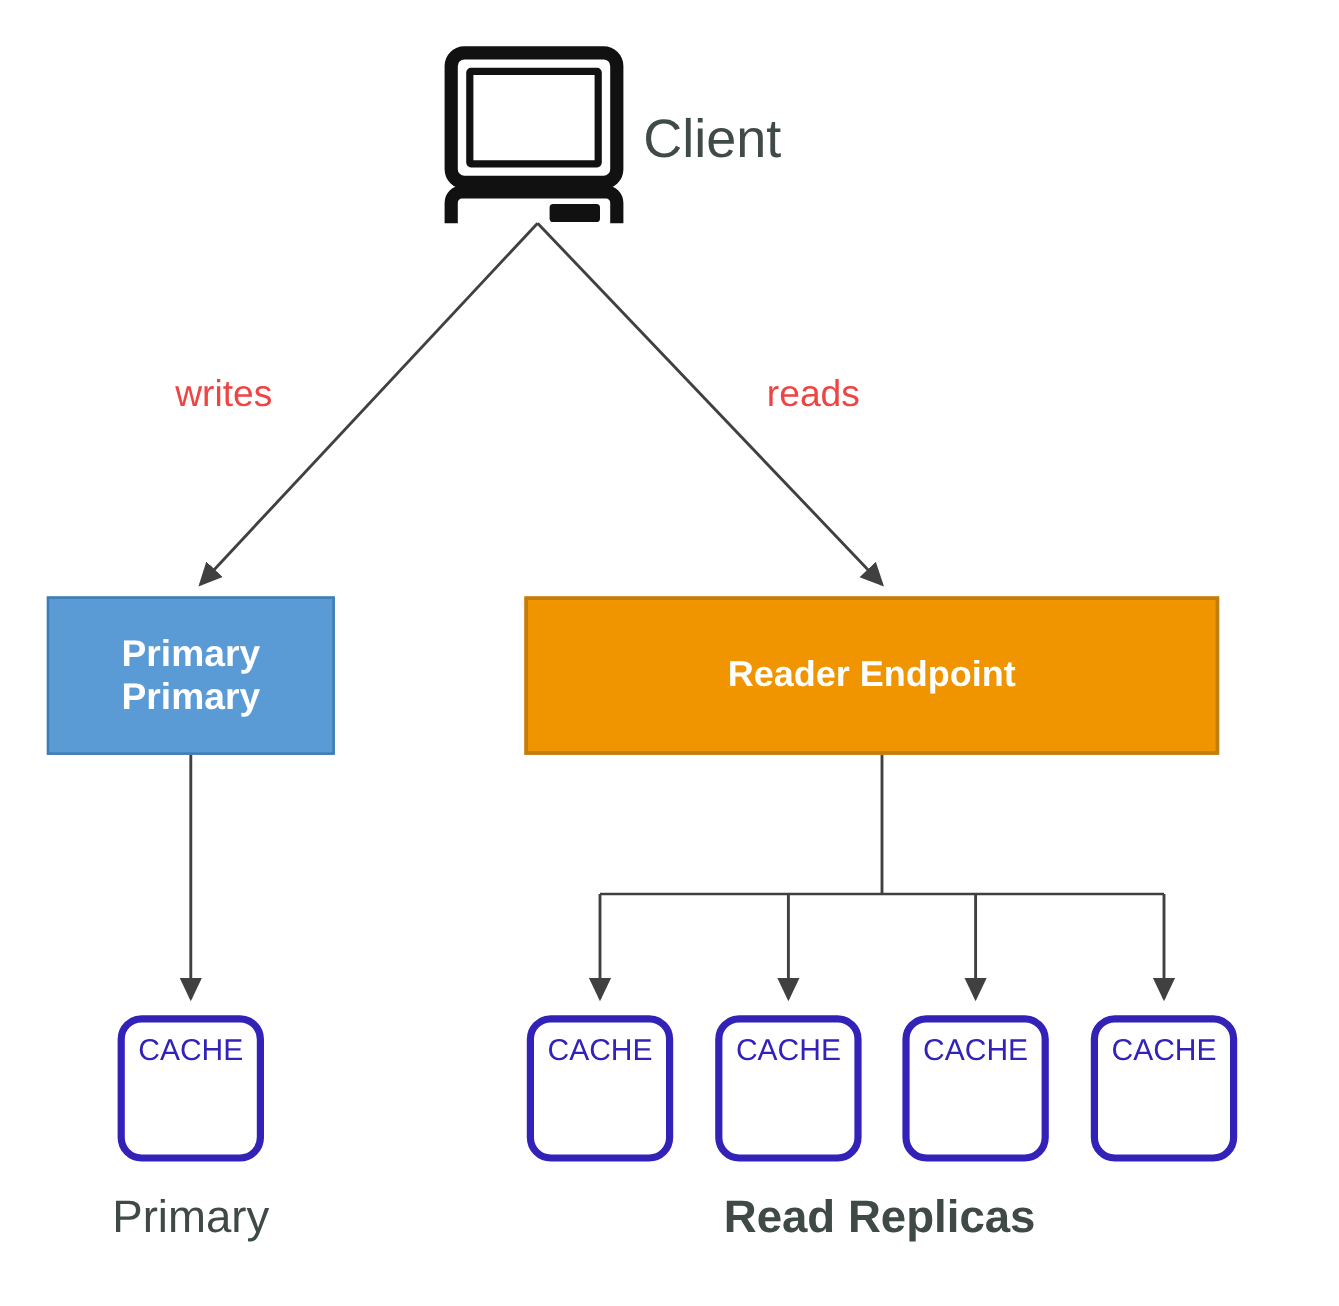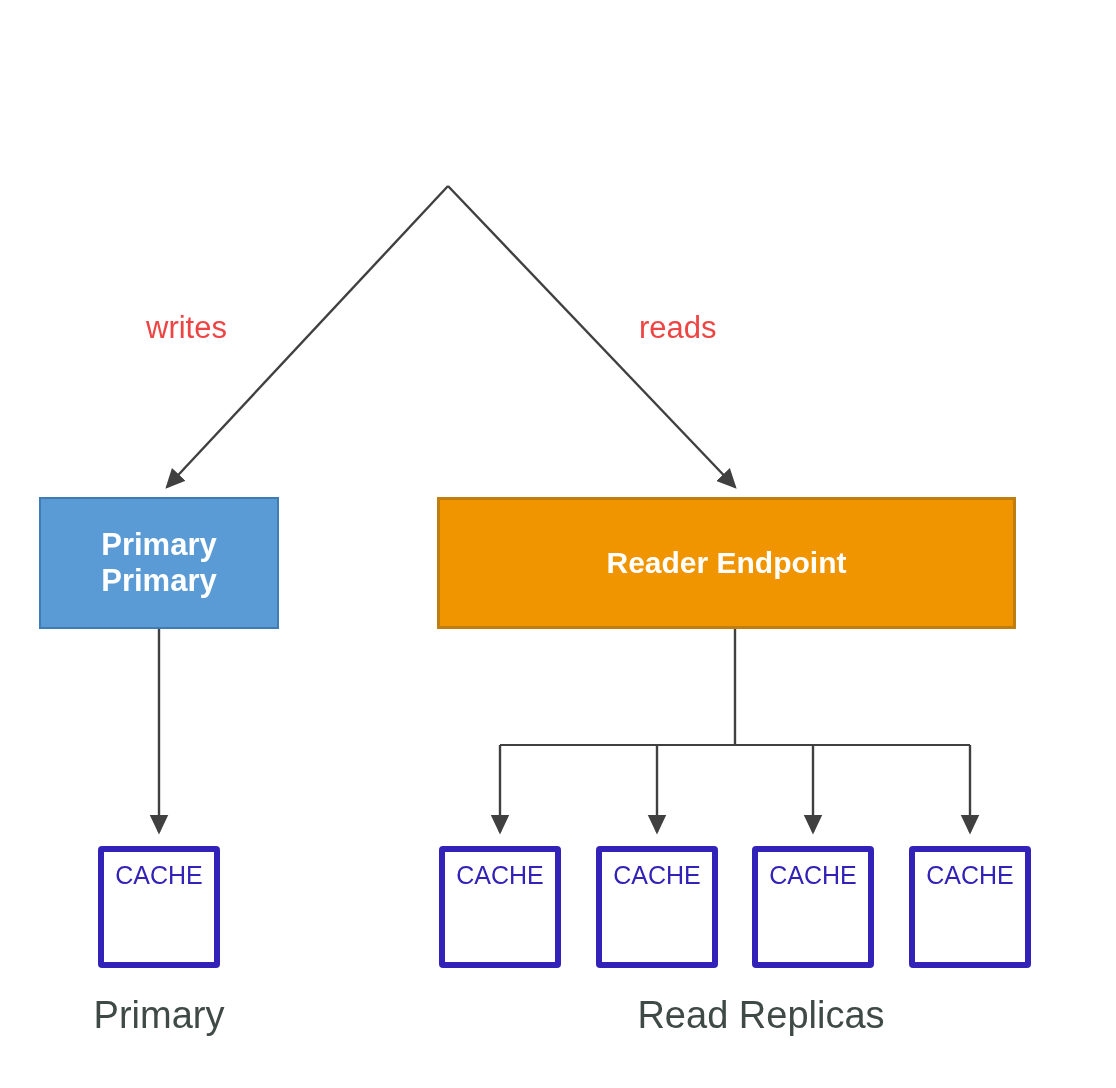--- a/index.html
+++ b/index.html
@@ -94,21 +94,21 @@
   }
 
   
   .cache {
     position: absolute;
     box-sizing: border-box;
     width: 122px;
     height: 122px;
     background: #ffffff;
     border: 6px solid #3322b8;
-    border-radius: 4px;
+    border-radius: 20px;
   }
   .cache-text {
     position: absolute;
     left: 0;
     right: 0;
     top: 9px;
     text-align: center;
     font-size: 25px;
     color: #3322b8;
     white-space: nowrap;
@@ -145,20 +145,33 @@
     <line x1="735" y1="629" x2="735" y2="745" stroke="#404040" stroke-width="2.4"></line>
 
     <line x1="500" y1="745" x2="970" y2="745" stroke="#404040" stroke-width="2.2"></line>
 
     <line x1="500" y1="745" x2="500" y2="832" stroke="#404040" stroke-width="2.4" marker-end="url(#arrowhead)"></line>
     <line x1="657" y1="745" x2="657" y2="832" stroke="#404040" stroke-width="2.4" marker-end="url(#arrowhead)"></line>
     <line x1="813" y1="745" x2="813" y2="832" stroke="#404040" stroke-width="2.4" marker-end="url(#arrowhead)"></line>
     <line x1="970" y1="745" x2="970" y2="832" stroke="#404040" stroke-width="2.4" marker-end="url(#arrowhead)"></line>
   </svg>
 
+  <div class="client-group">
+    <svg class="client-icon" viewBox="0 0 150 148" xmlns="http://www.w3.org/2000/svg">
+
+      <rect x="6" y="6" width="138" height="108" rx="11" ry="11" fill="none" stroke="#111111" stroke-width="11"></rect>
+
+      <rect x="21.5" y="21.5" width="107" height="77" rx="1" ry="1" fill="none" stroke="#111111" stroke-width="6"></rect>
+
+      <rect x="6" y="122" width="138" height="37" rx="9" ry="9" fill="none" stroke="#111111" stroke-width="11"></rect>
+
+      <rect x="88" y="132" width="42" height="15" rx="3" ry="3" fill="#111111"></rect>
+    </svg>
+    <div class="client-label">Client</div>
+  </div>
 
   <div class="edge-label writes">writes</div>
   <div class="edge-label reads">reads</div>
 
   <div class="endpoint primary">
     <div>
       <span>Primary</span><br>
       <span>Primary</span>
     </div>
   </div>
@@ -178,15 +191,15 @@
     <div class="cache-text">CACHE</div>
   </div>
   <div class="cache" style="left:752px; top:846px;">
     <div class="cache-text">CACHE</div>
   </div>
   <div class="cache" style="left:909px; top:846px;">
     <div class="cache-text">CACHE</div>
   </div>
 
   <div class="caption" style="left:159px; top:994px;">Primary</div>
-  <div class="caption" style="left:761px; top:994px;">Read Replicas</div>
+  <div class="caption" style="left:733px; top:994px;font-weight:bold;">Read Replicas</div>
 
 </div>
 
 </body></html>

